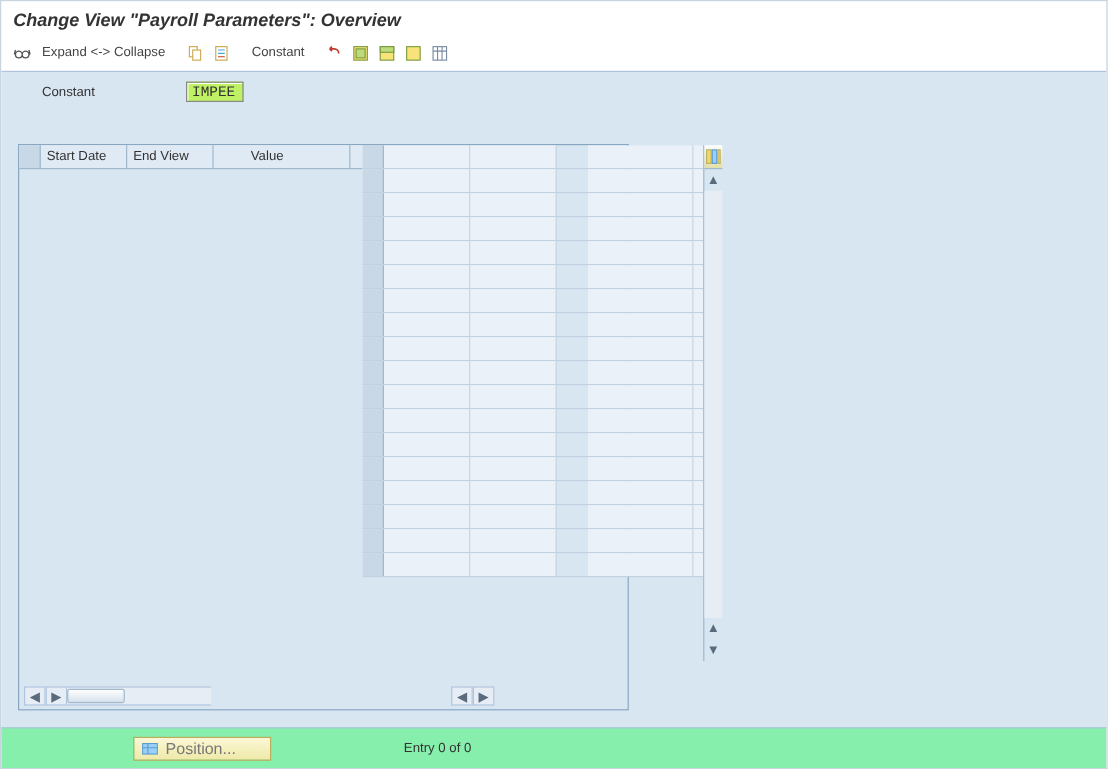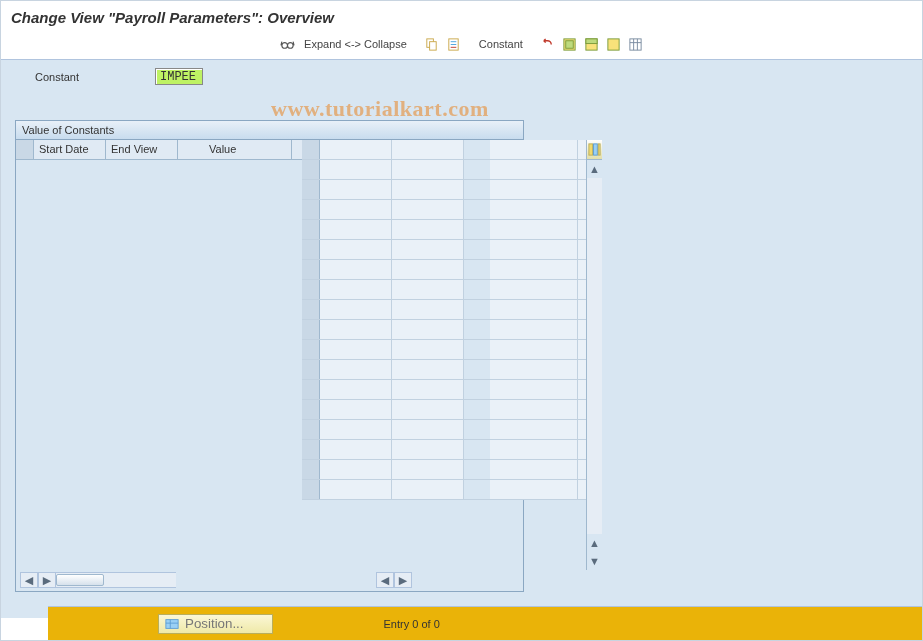--- a/index.html
+++ b/index.html
@@ -20,21 +20,20 @@
       font-weight: bold;
       font-style: italic;
       color: #333;
     }
     .toolbar {
       display: flex;
       align-items: center;
       gap: 4px;
       padding: 3px 8px 6px 8px;
       border-bottom: 1px solid #b0c4de;
-      justify-content: center;
     }
     .tb-btn {
       display: inline-flex;
       align-items: center;
       justify-content: center;
       min-width: 18px;
       height: 18px;
       cursor: pointer;
     }
     .tb-label {
@@ -165,25 +164,24 @@
     }
     .hscroll-gap {
       width: 200px;
     }
     .group2 { display:flex; }
     .group2 .hscroll-left, .group2 .hscroll-right { }
     .status-bar {
       position: absolute; left:0; right:0; bottom:0;
       height: 34px;
       border-top: 1px solid #b0c4de;
-      background: #eab308;
+      background: #86efac;
       display:flex; align-items:center;
       gap: 1px;
       padding-left: 110px;
-      margin-left: 47px;
     }
     .pos-btn {
       display:inline-flex; align-items:center; gap:6px;
       background: linear-gradient(#fbf7d6,#efe9a8);
       border:1px solid #b8ae5e;
       color:#777;
       padding: 2px 28px 2px 6px;
       height: 20px;
       cursor: pointer;
       font-style: normal;
@@ -267,21 +265,20 @@
 </div>
 
 <div class="content">
 
   <div class="field-row">
     <span class="field-label">Constant</span>
     <span class="readonly-field">IMPEE</span>
   </div>
 
   <div class="panel">
-    <div class="panel-title">Value of Constants</div>
     <div class="table-region">
       <div class="table-inner">
         <div class="table-head">
           <div class="th selector"></div>
           <div class="th col-start">Start Date</div>
           <div class="th col-end">End View</div>
           <div class="th col-value">Value</div>
           <div class="th filler"></div>
         </div>
         <div class="table-body" id="table-body">
@@ -435,21 +432,20 @@
         <div class="hscroll-thumb"></div>
       </div>
       <div class="hscroll-gap"></div>
       <div class="group2">
         <div class="hscroll-left">◀</div>
         <div class="hscroll-right">▶</div>
       </div>
     </div>
   </div>
 
-  <div class="watermark">www.tutorialkart.com</div>
 </div>
 
 <div class="status-bar">
   <button class="pos-btn">
     <svg class="pi" viewBox="0 0 16 16">
         <rect x="1" y="3" width="14" height="10" fill="#9ad0f5" stroke="#5a9bd4"></rect>
         <line x1="1" y1="7" x2="15" y2="7" stroke="#5a9bd4"></line>
         <line x1="6" y1="3" x2="6" y2="13" stroke="#5a9bd4"></line>
       </svg>
     <span>Position...</span>

